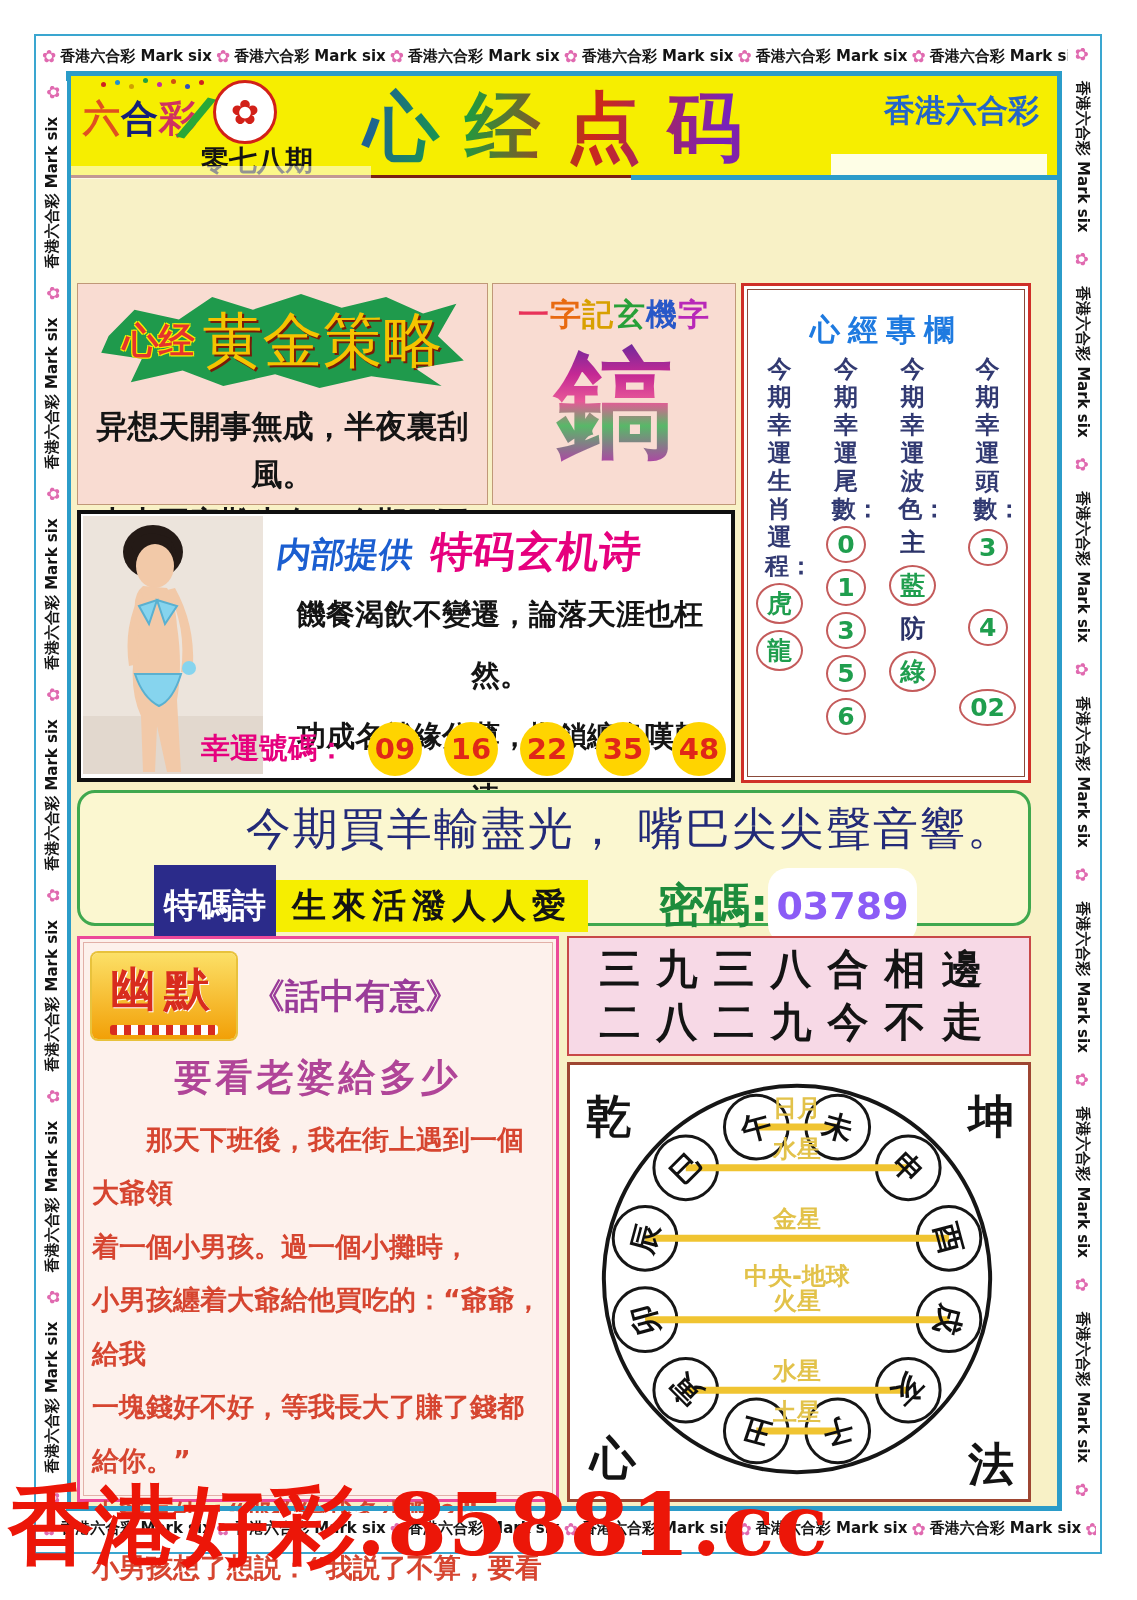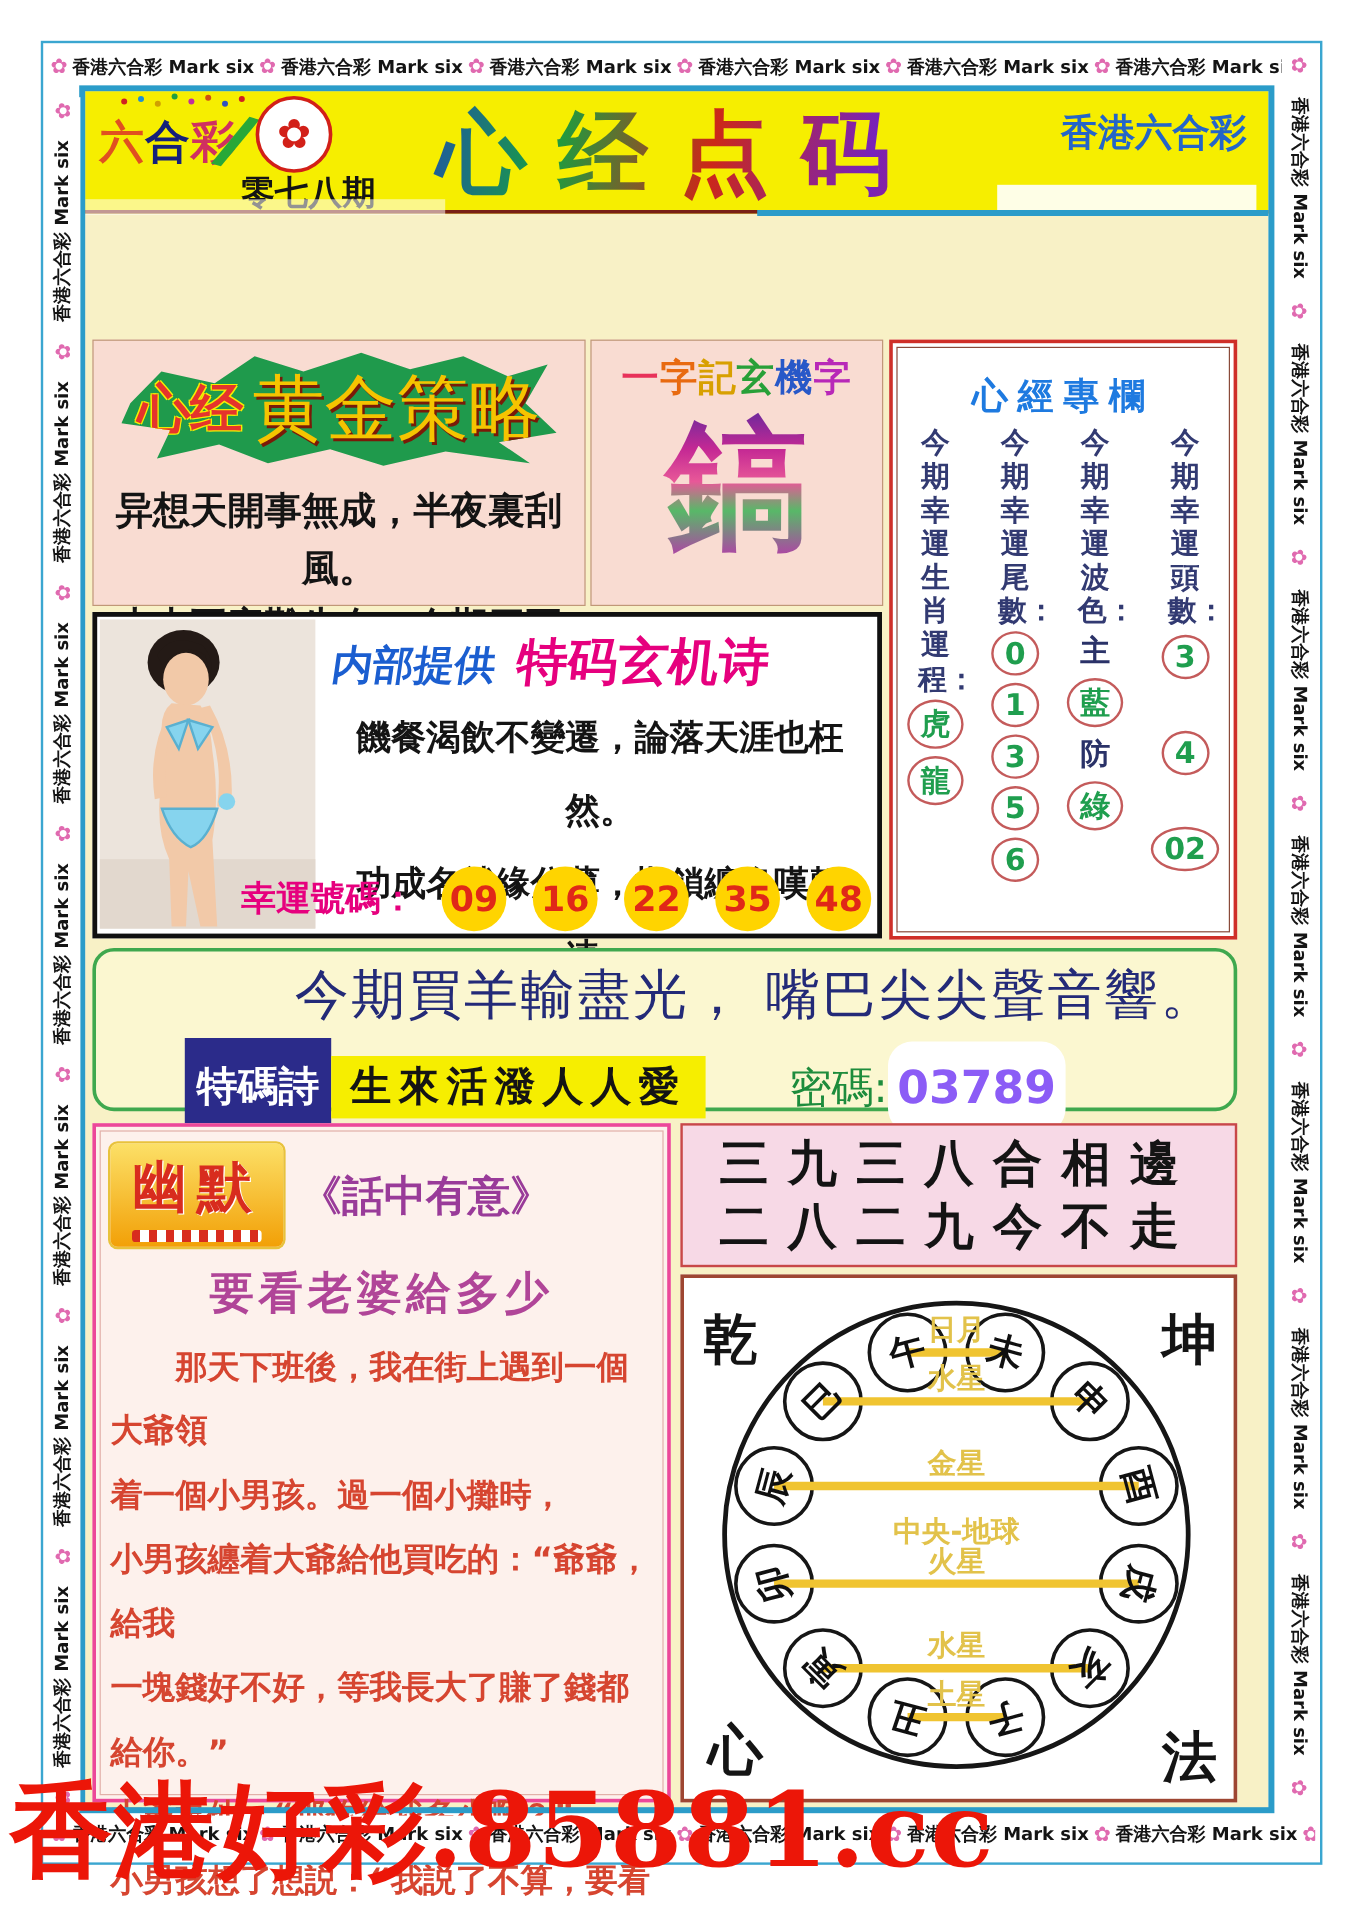--- a/index.html
+++ b/index.html
@@ -41,21 +41,21 @@
   .brand{position:absolute;right:18px;top:14px;font-size:31px;font-weight:bold;color:#2465c8;}
   .artifact{position:absolute;background:rgba(255,255,255,.9);}
   .hdr-blue-line{position:absolute;left:560px;top:99px;width:426px;height:5px;background:#2b9cc9;}
 
   
   .pinkbox{position:absolute;background:#f9dcd2;border:1px solid #c09878;}
   .golden-box{left:6px;top:207px;width:411px;height:222px;}
   .banner{position:relative;width:370px;height:98px;margin:8px auto 0;background:#1f9a4c;display:flex;
           align-items:center;justify-content:center;gap:8px;
           clip-path:polygon(3% 45%,10% 18%,22% 28%,31% 5%,42% 18%,55% 2%,66% 16%,78% 5%,88% 22%,97% 12%,92% 45%,99% 70%,86% 78%,93% 96%,74% 86%,60% 98%,48% 84%,34% 96%,23% 80%,9% 92%,12% 68%,1% 62%);}
-  .banner .tag{font-size:44px;font-weight:bold;color:#e5342c;
+  .banner .tag{font-size:36px;font-weight:bold;color:#e5342c;
                text-shadow:1px 1px 0 #f6ee00,-1px -1px 0 #f6ee00,1px -1px 0 #f6ee00,-1px 1px 0 #f6ee00;}
   .banner .name{font-size:60px;font-weight:normal;color:#f5c400;text-shadow:2px 2px 0 #7a1a08;}
   .golden-box .poem{margin-top:12px;text-align:center;font-size:31px;font-weight:bold;color:#141414;line-height:1.55;}
 
   .mystery-box{left:421px;top:207px;width:244px;height:222px;text-align:center;}
   .mystery-title{margin-top:10px;font-size:31px;font-weight:bold;letter-spacing:1px;}
   .mystery-char{font-size:118px;font-weight:bold;line-height:1.15;
      background:linear-gradient(180deg,#5a2a9e 0%,#c42894 28%,#e85898 48%,#58b868 66%,#c428b4 100%);
      -webkit-background-clip:text;background-clip:text;color:#b02890;}
   @supports (-webkit-background-clip:text){.mystery-char{color:transparent;}}
@@ -83,21 +83,21 @@
            display:flex;align-items:center;justify-content:center;}
 
   
   .band{position:absolute;left:6px;top:714px;width:954px;height:136px;background:#fbf7d0;border:3px solid #3fa84e;
         border-radius:18px;padding:6px 14px;}
   .band-line1{font-size:45px;font-weight:normal;color:#232a78;text-align:right;letter-spacing:2px;}
   .band-line2{display:flex;align-items:center;margin-top:6px;padding-left:60px;}
   .band-badge{background:#2b2b8a;color:#fff;font-size:34px;font-weight:bold;padding:18px 10px;}
   .band-phrase{background:#f6ee00;color:#141414;font-size:34px;font-weight:bold;padding:3px 16px;letter-spacing:6px;}
   .band-pass{margin-left:70px;display:flex;align-items:center;}
-  .band-pass-label{font-size:35px;font-weight:normal;color:#1d8c3c;}
+  .band-pass-label{font-size:46px;font-weight:bold;color:#1d8c3c;}
   .band-pass-value{font-size:38px;font-weight:bold;color:#8b5cf6;background:#fff;border-radius:20px;padding:16px 8px;}
 
   
   .humor-box{position:absolute;left:6px;top:860px;width:482px;height:566px;background:#fdf1ec;
              border:3px solid #ec4899;outline:1px solid #e2b0a8;outline-offset:-7px;padding:14px 12px 0;}
   .humor-head{display:flex;align-items:center;gap:14px;}
   .humor-badge{background:linear-gradient(180deg,#fce067,#f2a007);border-radius:6px;padding:6px 18px 4px;
                text-align:center;box-shadow:0 0 0 2px #e8c23c;}
   .humor-badge-text{font-size:46px;font-weight:bold;color:#d82c1e;letter-spacing:8px;text-shadow:1px 1px 0 #fff;}
   .humor-dots{margin-top:4px;height:10px;background:repeating-linear-gradient(90deg,#d82c1e 0 7px,#fff 7px 14px);border-radius:3px;}

